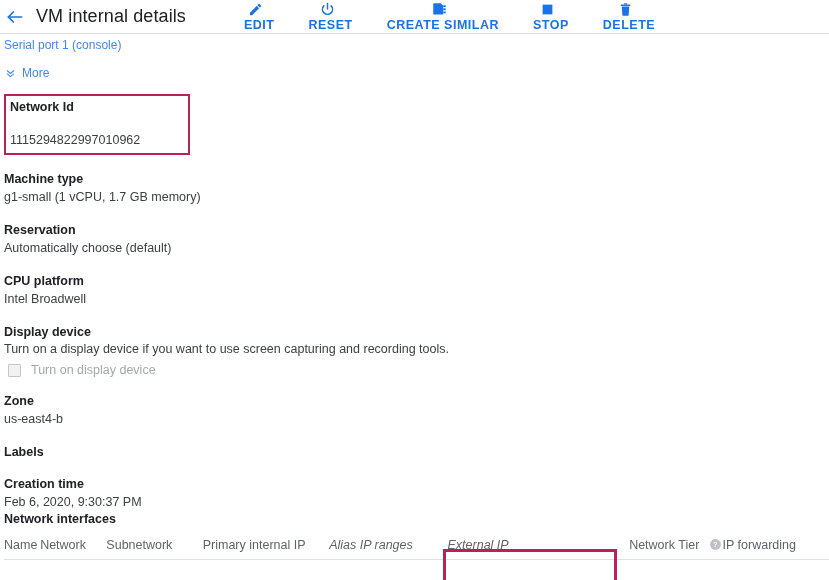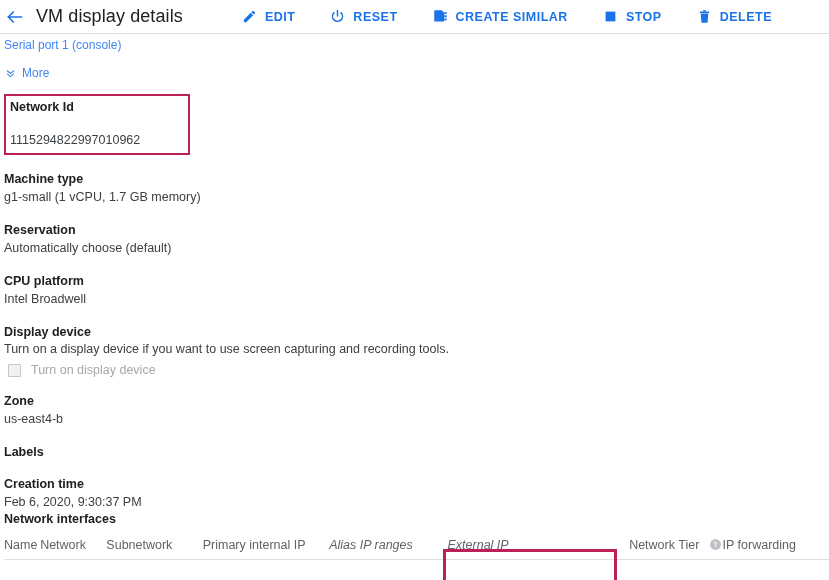--- a/index.html
+++ b/index.html
@@ -51,20 +51,21 @@
     font-size: 12.5px;
     font-weight: bold;
     letter-spacing: .5px;
     background: none;
     border: none;
     padding: 0;
     margin-right: 34px;
     cursor: pointer;
     white-space: nowrap;
     font-family: "Liberation Sans", sans-serif;
+    flex-direction: column;
   }
   .tool-btn .ti {
     display: inline-flex;
     align-items: center;
     justify-content: center;
     width: 17px;
     height: 17px;
     margin-right: 7px;
   }
   .tool-btn:last-child { margin-right: 0; }
@@ -217,21 +218,21 @@
 </head>
 <body>
 
 <div id="header">
   <div id="back-arrow">
     <svg width="20" height="20" viewBox="0 0 24 24" fill="none" stroke="#1a73e8" stroke-width="2" stroke-linecap="round" stroke-linejoin="round">
       <line x1="20" y1="12" x2="4" y2="12"></line>
       <polyline points="10,6 4,12 10,18"></polyline>
     </svg>
   </div>
-  <div id="page-title">VM display details</div>
+  <div id="page-title">VM internal details</div>
 
   <div id="toolbar">
 
     <button class="tool-btn">
       <span class="ti">
         <svg width="15" height="15" viewBox="0 0 24 24" fill="#1a73e8">
           <path d="M3 17.25V21h3.75L17.81 9.94l-3.75-3.75L3 17.25zM20.71 7.04a1 1 0 0 0 0-1.41l-2.34-2.34a1 1 0 0 0-1.41 0l-1.83 1.83 3.75 3.75 1.83-1.83z"></path>
         </svg>
       </span>
       <span>EDIT</span>

